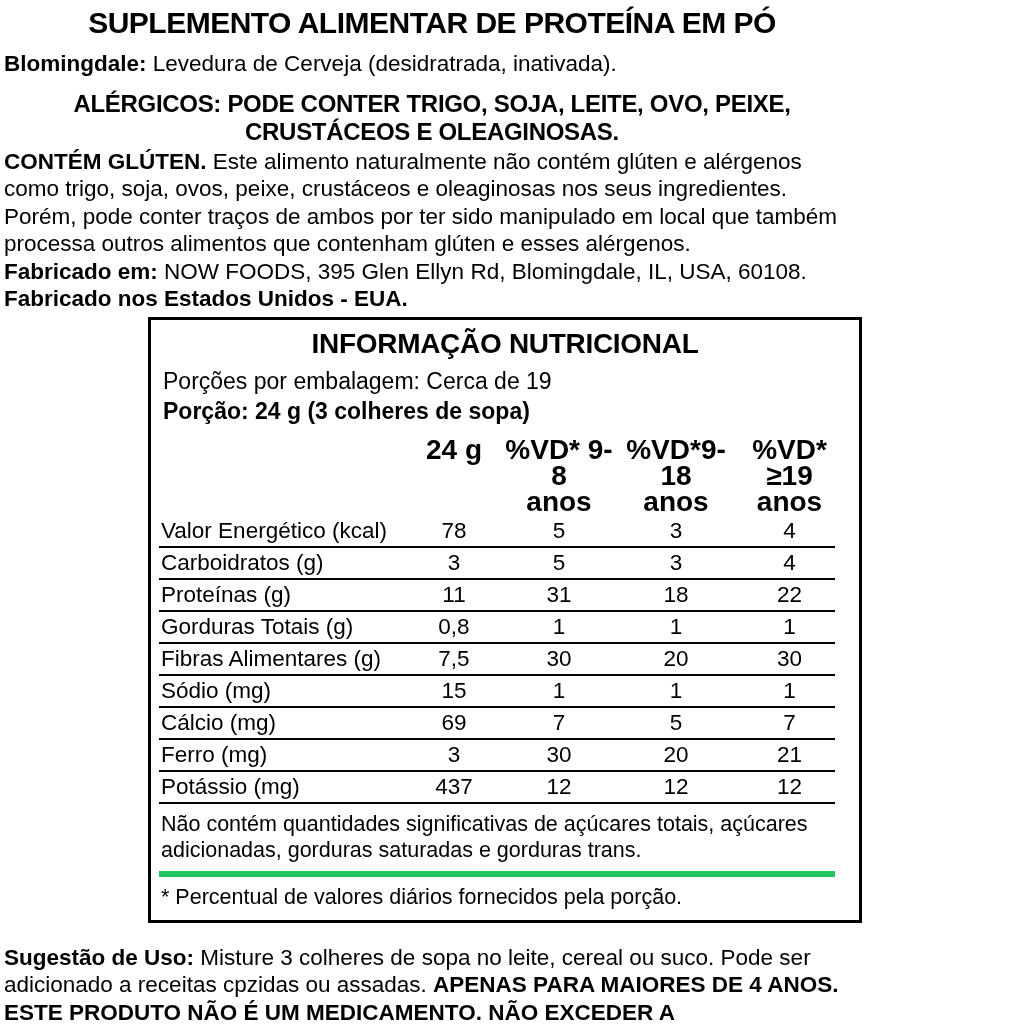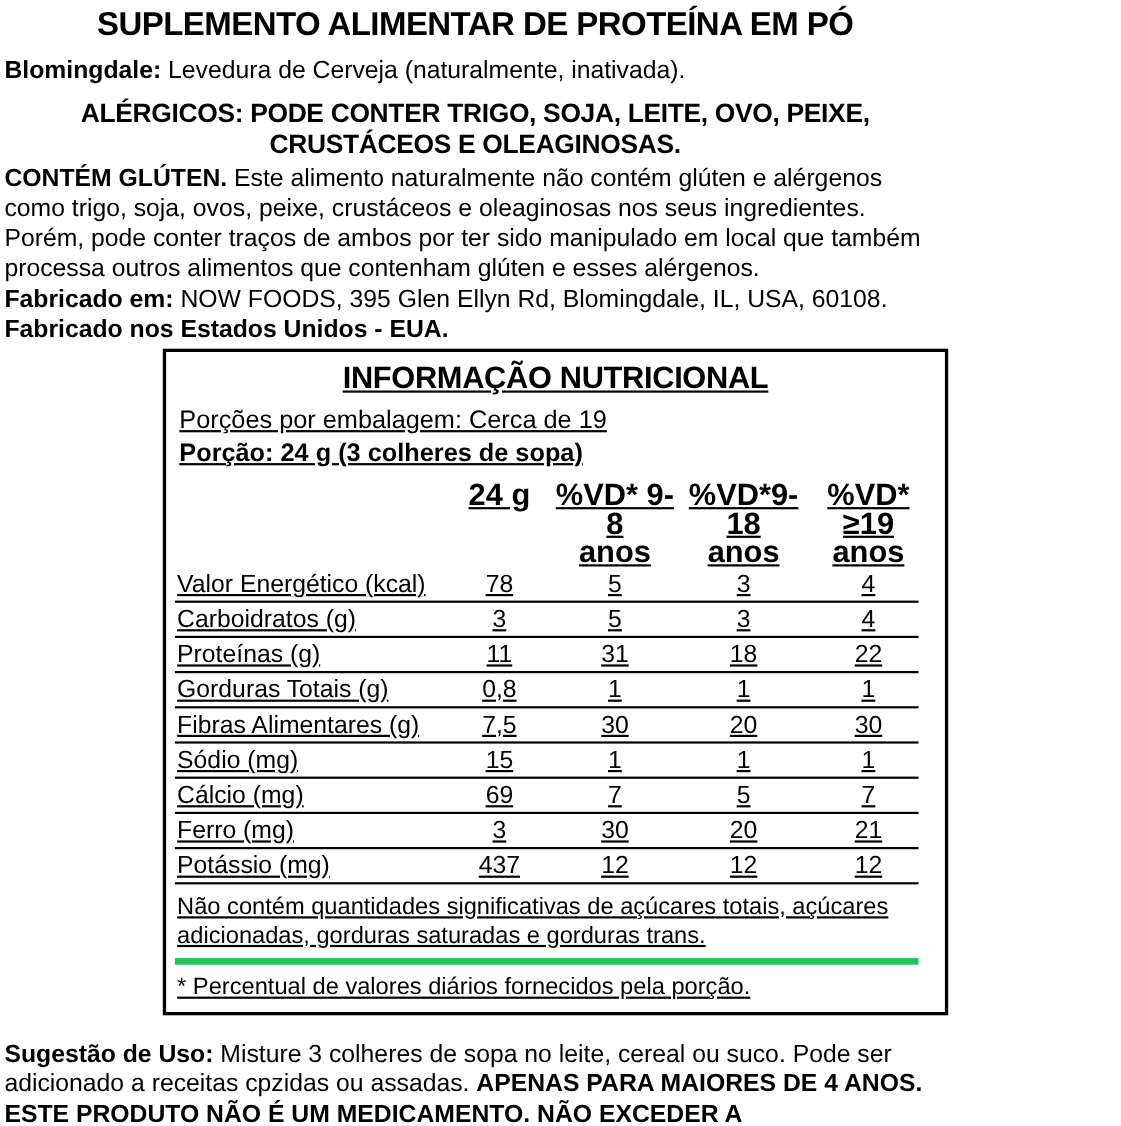--- a/index.html
+++ b/index.html
@@ -31,21 +31,20 @@
   }
   .gluten { margin-top:2px; }
   .made-in-line { font-weight:bold; }
 
   
   .nutri-box {
     width:714px;
     margin:4px 0 0 148px;
     border:3px solid #000;
     background:#fff;
-    text-decoration:underline;
   }
   .nb-title {
     text-align:center; font-weight:bold;
     font-size:28px; letter-spacing:-0.3px;
     margin-top:8px;
   }
   .nb-servings { font-size:23px; margin:8px 0 0 12px; }
   .nb-portion  { font-size:23px; font-weight:bold; margin:3px 0 0 12px; }
 
   .nt { margin:12px 24px 0 8px; }
@@ -76,21 +75,21 @@
   .usage { margin-top:21px; }
   .usage .warning { font-weight:bold; }
 </style>
 </head>
 <body>
 
 <div class="page">
 
   <h1 class="doc-title">SUPLEMENTO ALIMENTAR DE PROTEÍNA EM PÓ</h1>
 
-  <p class="para ingredients"><span class="lead">Blomingdale:</span><span> Levedura de Cerveja (naturalmente, inativada).</span></p>
+  <p class="para ingredients"><span class="lead">Blomingdale:</span><span> Levedura de Cerveja (desidratrada, inativada).</span></p>
 
   <p class="para allergens">ALÉRGICOS: PODE CONTER TRIGO, SOJA, LEITE, OVO, PEIXE, CRUSTÁCEOS E OLEAGINOSAS.</p>
 
   <p class="para gluten"><span class="lead">CONTÉM GLÚTEN.</span><span> Este alimento naturalmente não contém glúten e alérgenos como trigo, soja, ovos, peixe, crustáceos e oleaginosas nos seus ingredientes. Porém, pode conter traços de ambos por ter sido manipulado em local que também processa outros alimentos que contenham glúten e esses alérgenos.</span></p>
 
   <p class="para"><span class="lead">Fabricado em:</span><span> NOW FOODS, 395 Glen Ellyn Rd, Blomingdale, IL, USA, 60108.</span></p>
 
   <p class="para made-in-line">Fabricado nos Estados Unidos - EUA.</p>
 
   <div class="nutri-box">

